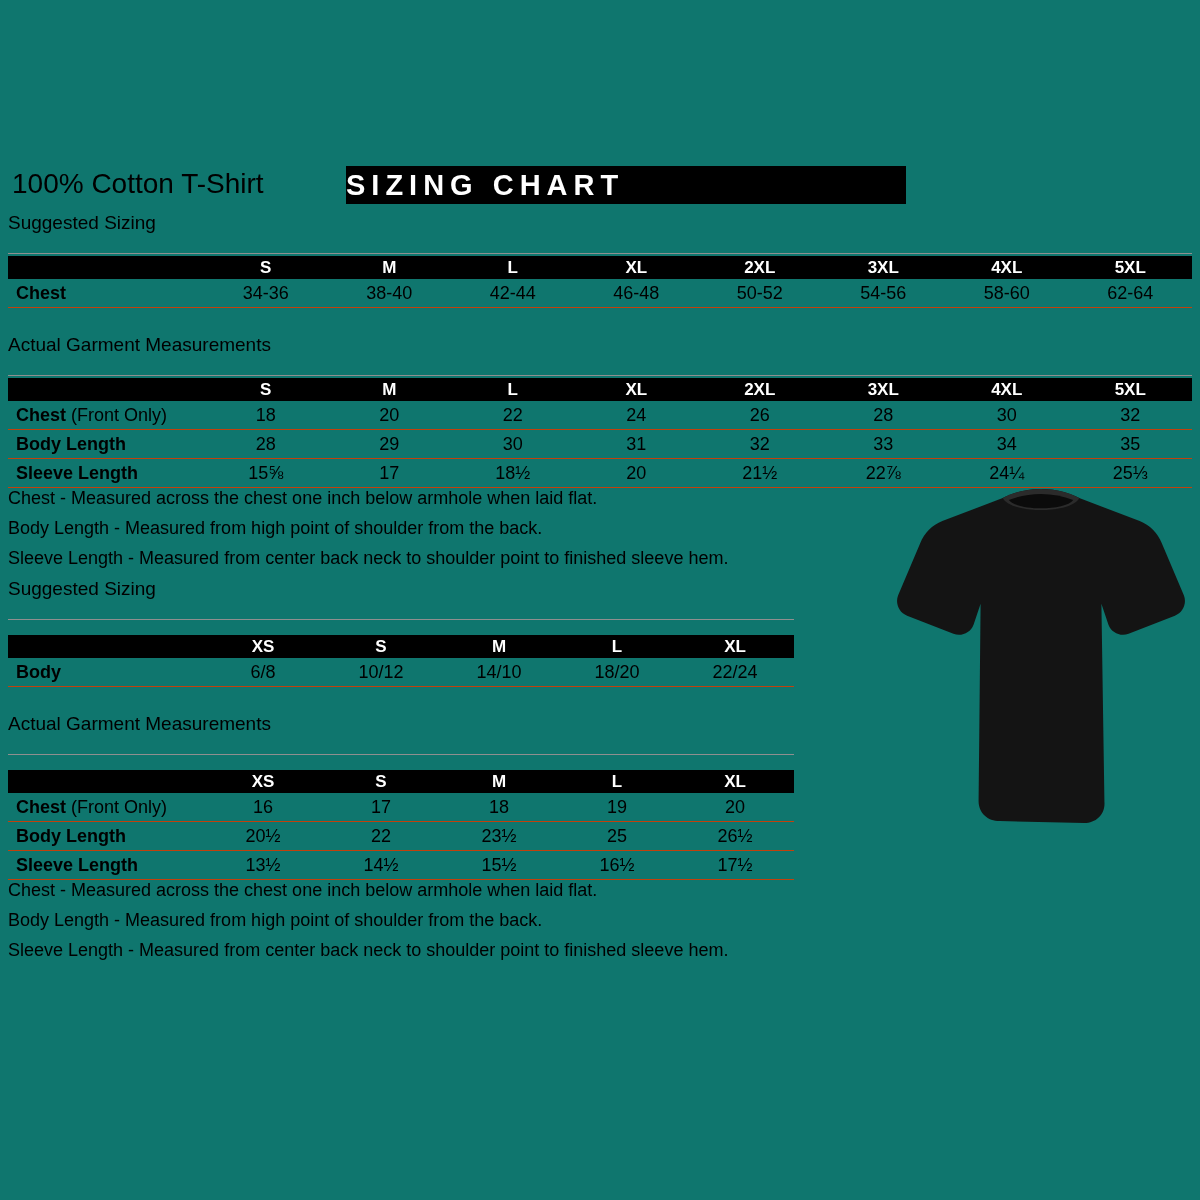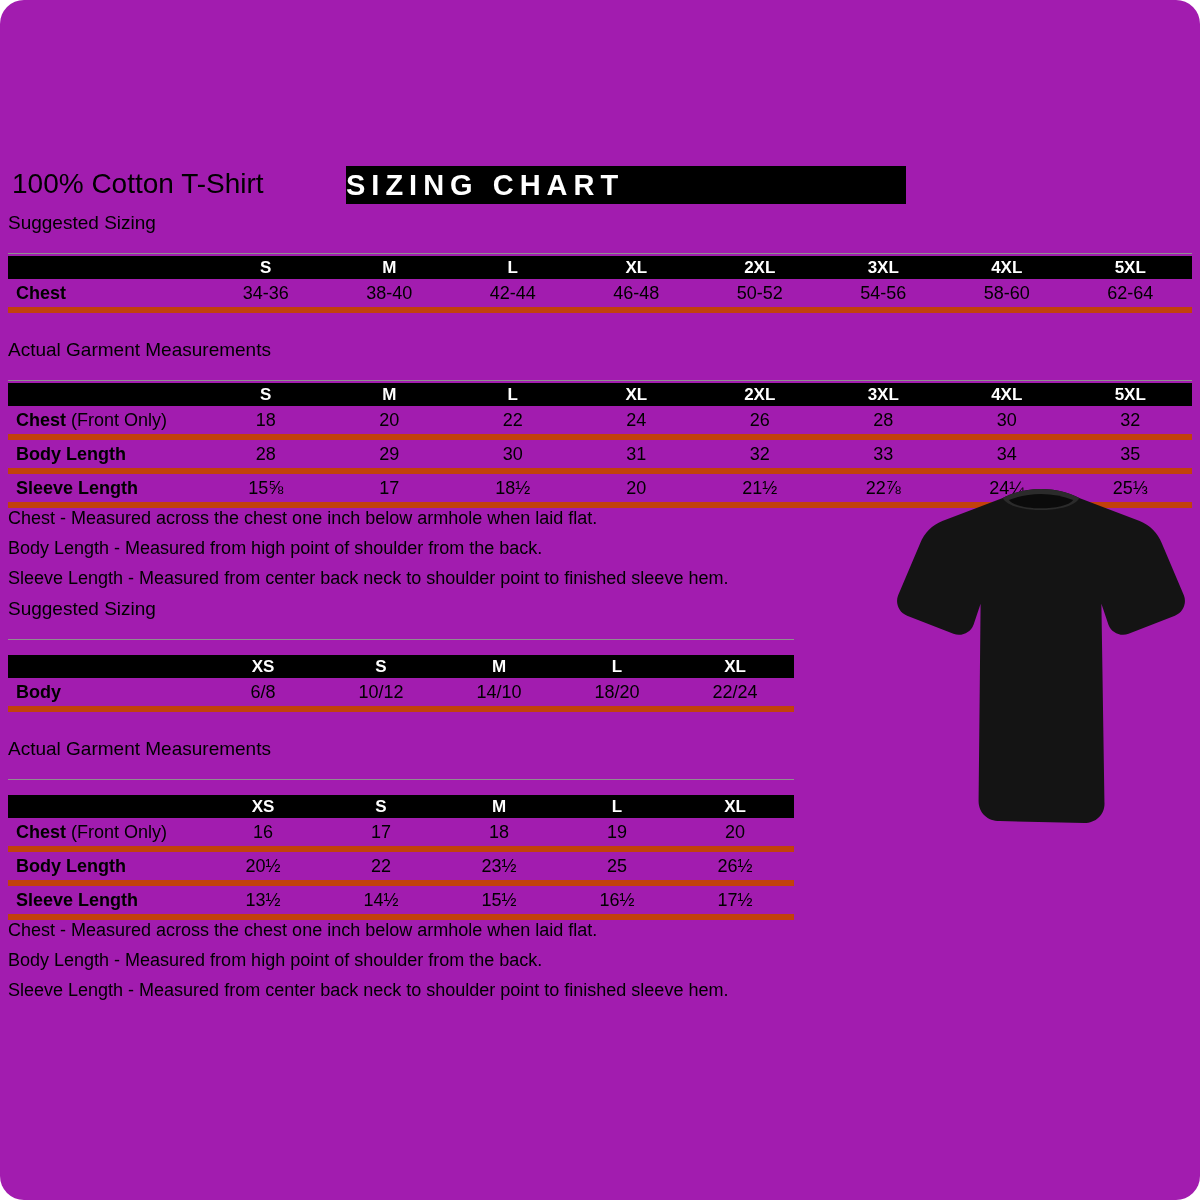--- a/index.html
+++ b/index.html
@@ -1,31 +1,31 @@
 <!DOCTYPE html>
 <html><head>
 <meta charset="utf-8">
 <style>
   html,body{margin:0;padding:0;background:#fff;}
   body{font-family:"Liberation Sans","DejaVu Sans",sans-serif;color:#000;}
-  .page{position:relative;width:1200px;height:1200px;background:#a21caf;overflow:hidden;border-radius:24px;}
+  .page{position:relative;width:1200px;height:1200px;background:#0f766e;overflow:hidden;}
   .content{padding:166px 0 0 8px;}
   .header{position:relative;height:46px;}
   .title{position:absolute;left:4px;top:2px;font-size:28px;font-weight:400;white-space:nowrap;}
   .banner{position:absolute;left:338px;top:0;width:560px;height:38px;background:#000;color:#fff;
           text-align:left;line-height:39px;font-size:29px;font-weight:700;letter-spacing:6px;}
   .section-label{font-size:19px;padding-bottom:19px;border-bottom:1px solid #8f8f8f;}
   .w-adult{width:1184px;}
   .w-youth{width:786px;}
   table.size-table{border-collapse:collapse;table-layout:fixed;margin-top:2px;}
   table.adult-table{width:1184px;}
   table.youth-table{width:786px;margin-top:15px;}
   .size-table th{background:#000;color:#fff;font-size:17px;font-weight:700;height:23px;padding:0;text-align:center;}
   .size-table th.rowlabel-col{width:196px;}
-  .size-table td{font-size:18px;text-align:center;height:28px;padding:0;border-bottom:6px solid #c2410c;}
+  .size-table td{font-size:18px;text-align:center;height:28px;padding:0;border-bottom:1px solid #c2410c;}
   .size-table td.rowlabel{text-align:left;padding-left:8px;}
   .size-table td.rowlabel b{font-weight:700;}
   .gap{height:26px;}
   .notes{margin-top:0;}
   .notes p{font-size:18px;margin:0 0 9px 0;}
   .youth-title{font-size:27px;font-weight:700;margin:14px 0 10px 0;}
   .tshirt{position:absolute;left:890px;top:468px;width:302px;height:374px;}
 </style>
 </head>
 <body>

